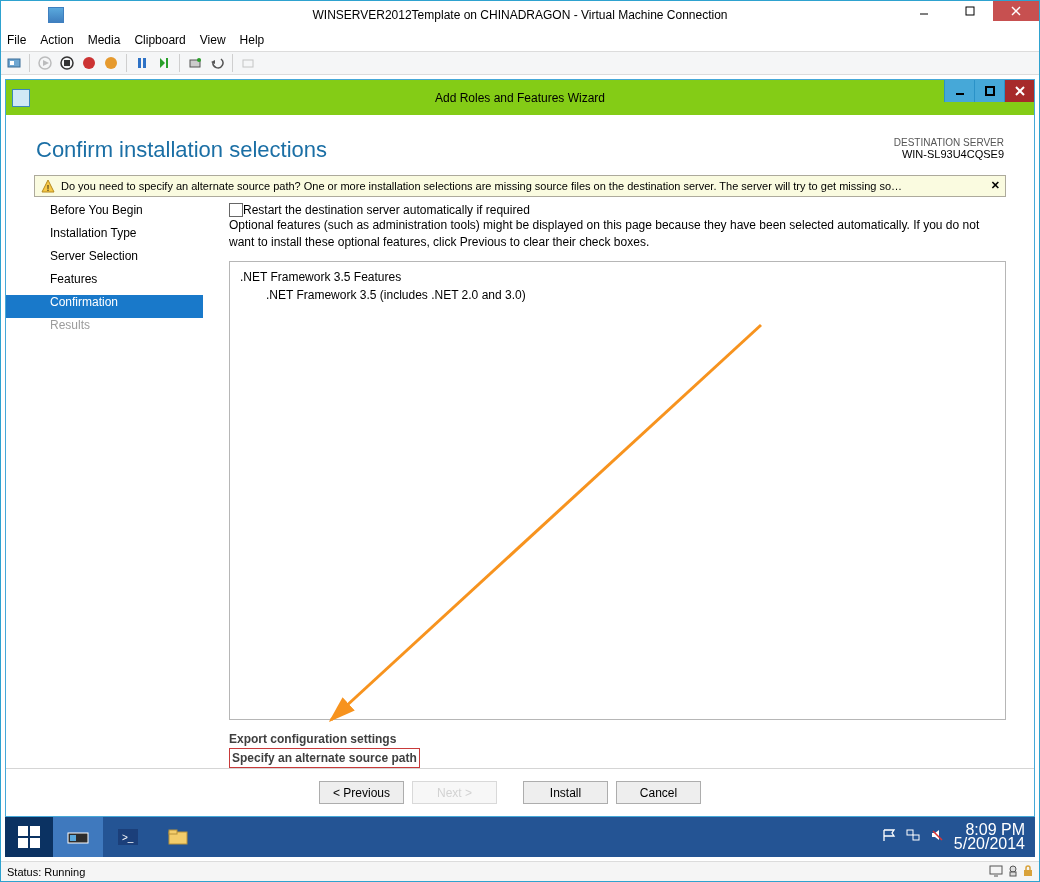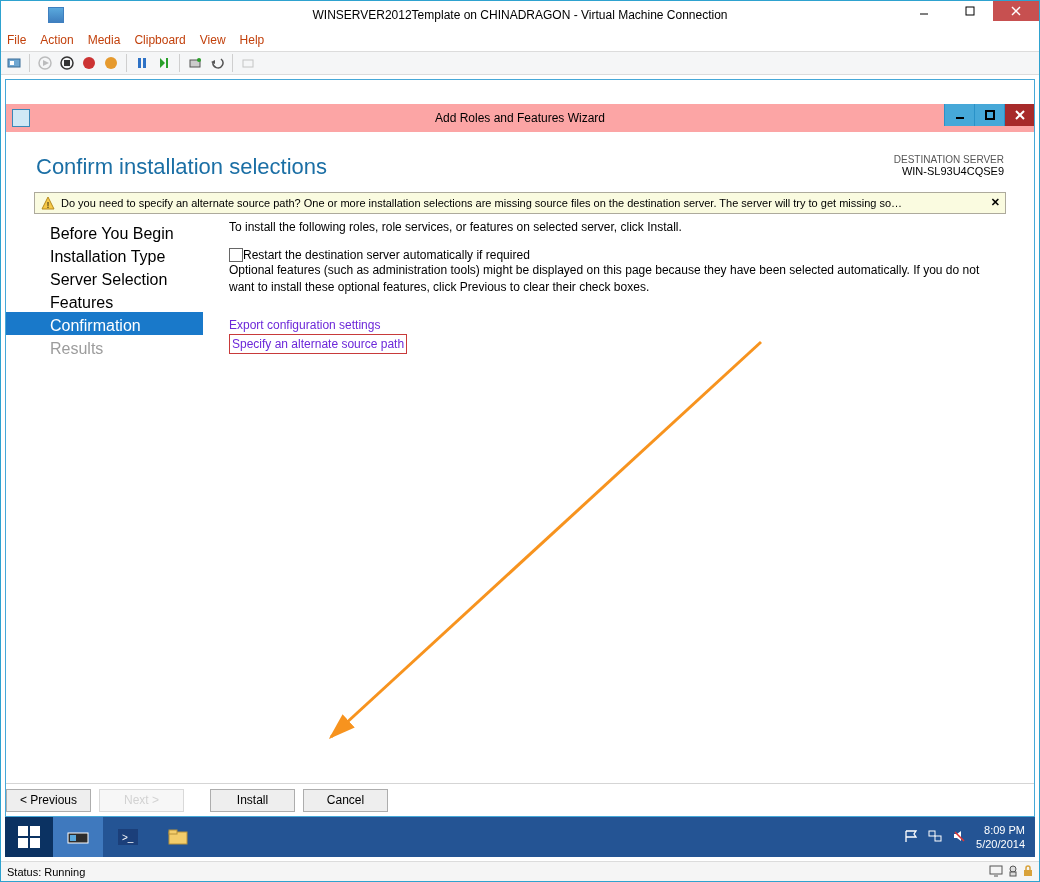--- a/index.html
+++ b/index.html
@@ -11,80 +11,80 @@
   .vm-titlebar .icon-vm { width: 16px; height: 16px; margin: 0 7px; background: linear-gradient(#5aa9dd,#3f7fbf); border:1px solid #3f7fbf; }
   .vm-title-text { position:absolute; left:0; right:0; text-align:center; font-size:12px; }
   .vm-titlebar .win-controls { position:absolute; right:0; top:0; display:flex; }
   .win-btn { width:46px; height:20px; display:flex; align-items:center; justify-content:center; background:#fff; }
   .win-btn.close { background:#c75050; color:#fff; }
   .win-btn svg { display:block; }
   .win-btn.min { color:#000; }
   .win-btn.max { color:#000; }
 
   
-  .menubar { height: 22px; background:#fff; display:flex; align-items:center; padding:0 6px; gap:14px; font-size:12px; border-bottom:0; color:#c2410c; }
+  .menubar { height: 22px; background:#fff; display:flex; align-items:center; padding:0 6px; gap:14px; font-size:12px; border-bottom:0; color:#000000; }
 
   
   .toolbar { height: 24px; background:#f5f6f7; border-top:1px solid #dcdcdc; border-bottom:1px solid #dcdcdc; display:flex; align-items:center; padding:0 4px; gap:4px; }
   .tool-ico { width:18px; height:18px; display:flex; align-items:center; justify-content:center; }
   .tool-sep { width:1px; height:18px; background:#cfcfcf; margin:0 2px; }
   .disabled { opacity:0.45; }
 
   
   .inner-wrap { flex:1; background:#fff; padding:4px; display:flex; flex-direction:column; }
   .wizard { flex:1; border:1px solid #46a8d8; display:flex; flex-direction:column; }
-  .wizard-titlebar { height:28px; background:#fca5a5; display:flex; align-items:center; position:relative; color:#000;margin-top:24px; }
+  .wizard-titlebar { height:35px; background:#84cc16; display:flex; align-items:center; position:relative; color:#000; }
   .wizard-titlebar .icon-sm { width:18px; height:18px; margin:0 6px; background:#d0e8f5; border:1px solid #3a88b8; }
   .wizard-title-text { position:absolute; left:0; right:0; text-align:center; font-size:12px; color:#000; }
   .wizard-ctl { position:absolute; right:0; top:0; display:flex; }
   .wbtn { width:30px; height:22px; display:flex; align-items:center; justify-content:center; background:#46a8d8; border-left:1px solid #2a92c8; }
   .wbtn.close2 { background:#a72a2a; color:#fff; }
 
   .wizard-body { flex:1; background:#fff; display:flex; flex-direction:column; }
 
   .wizard-header-row { padding:22px 30px 12px 30px; display:flex; justify-content:space-between; align-items:flex-start;gap:16px; }
   .wizard-heading { font-size:22px; font-weight:400; color:#1b6fa5; }
   .dest-label { text-align:right; font-size:10px; color:#555; }
   .dest-name  { text-align:right; font-size:11px; color:#000; }
 
   .warning-bar { margin:0 28px 6px 28px; background:#fafbe0; border:1px solid #adaa9c; height:22px; display:flex; align-items:center; padding:0 6px; font-size:11px; color:#000; position:relative; }
   .warning-bar .warn-ico { width:14px; height:14px; margin-right:6px; }
   .warning-bar .xclose { position:absolute; right:5px; top:3px; font-weight:bold; cursor:pointer; }
 
   .wizard-main { flex:1; display:flex; padding:0 28px 0 0; }
 
   .sidebar { width:197px; padding-top:0; }
-  .side-item { height:23px; display:flex; align-items:flex-end; padding-left:44px; font-size:16px; color:#000; }
+  .side-item { height:23px; display:flex; align-items:flex-start; padding-left:44px; font-size:12px; color:#000; }
   .side-item.selected { background:#1979ca; color:#fff; }
   .side-item.dim { color:#9c9c9c; }
 
   .content { flex:1; padding:0 0 0 26px; display:flex; flex-direction:column; font-size:12px; color:#000; }
   .content .instr { margin-bottom:14px; }
   .content .chk-row { display:flex; align-items:center; margin-bottom:0; gap:0; }
   .chkbox { width:14px; height:14px; border:1px solid #666; }
   .content .note { margin-bottom:10px; line-height:17px; }
 
   .feature-box { border:1px solid #b6b6b6; flex:1; min-height:380px; padding:8px 10px; font-size:12px; overflow:hidden; position:relative; }
   .feature-box .l1 { }
   .feature-box .l2 { padding-left:26px; margin-top:4px; }
 
   .links { margin-top:10px; }
-  .links a { color:#6d28d9; text-decoration:none; display:block; line-height:18px; cursor:pointer; }
+  .links a { color:#404040; text-decoration:none; display:block; line-height:18px; cursor:pointer;font-weight:bold; }
   .links .boxlink { border:1px solid #c83a3a; display:inline-block; padding:0 2px; }
 
-  .wizard-buttons { height:33px; border-top:1px solid #d5d5d5; display:flex; justify-content:flex-start; align-items:center; padding-right:20px; gap:8px; }
+  .wizard-buttons { height:48px; border-top:1px solid #d5d5d5; display:flex; justify-content:center; align-items:center; padding-right:20px; gap:8px; }
   .btn { width:85px; height:23px; border:1px solid #adadad; background:#eee; font-size:12px; display:flex; align-items:center; justify-content:center; }
   .btn.disabled { color:#9c9c9c; }
 
   
   .taskbar { height:40px; background:#245494; display:flex; align-items:center; padding:0 0px; position:relative; }
   .taskbar .start { width:48px; height:40px; background:#0b3262; display:flex; align-items:center; justify-content:center; }
   .task-app { width:50px; height:40px; display:flex; align-items:center; justify-content:center; }
   .task-app.active { background:#3f79be; }
-  .tray { position:absolute; right:6px; top:0; height:40px; display:flex; align-items:center; gap:10px; color:#fff; font-size:11px; }
+  .tray { position:absolute; right:6px; top:0; height:40px; display:flex; align-items:center; gap:10px; color:#fff; font-size:16px; }
   .tray .timeblock { text-align:right; line-height:14px; padding-right:4px; }
 
   
   .statusbar { height:20px; border-top:1px solid #dcdcdc; background:#f5f5f5; display:flex; align-items:center; padding:0 6px; font-size:11px; justify-content:space-between; }
   .statusbar .ricons { display:flex; gap:4px; }
 
   
   .arrow-overlay { position:absolute; left:0; top:0; width:100%; height:100%; pointer-events:none; }
 </style>
 </head>
@@ -249,26 +249,29 @@
               </div>
             <div class="side-item selected">
                 <span>Confirmation</span>
               </div>
             <div class="side-item dim">
                 <span>Results</span>
               </div>
           </div>
 
           <div class="content" style="position:relative;">
-            <div class="instr">To install the following roles, role services, or features on selected server, click Install.</div>
             <div class="chk-row">
               <div class="chkbox"></div>
               <span>Restart the destination server automatically if required</span>
             </div>
             <div class="note">Optional features (such as administration tools) might be displayed on this page because they have been selected automatically. If you do not want to install these optional features, click Previous to clear their check boxes.</div>
+            <div class="feature-box">
+              <div class="l1">.NET Framework 3.5 Features</div>
+              <div class="l2">.NET Framework 3.5 (includes .NET 2.0 and 3.0)</div>
+            </div>
             <div class="links">
               <a>Export configuration settings</a>
               <a class="boxlink">Specify an alternate source path</a>
             </div>
 
             <svg class="arrow-overlay">
               <defs>
                 <marker id="ah" markerWidth="10" markerHeight="10" refX="8" refY="3" orient="auto">
                   <polygon points="0,0 9,3 0,6" fill="#f7931e"></polygon>
                 </marker>

